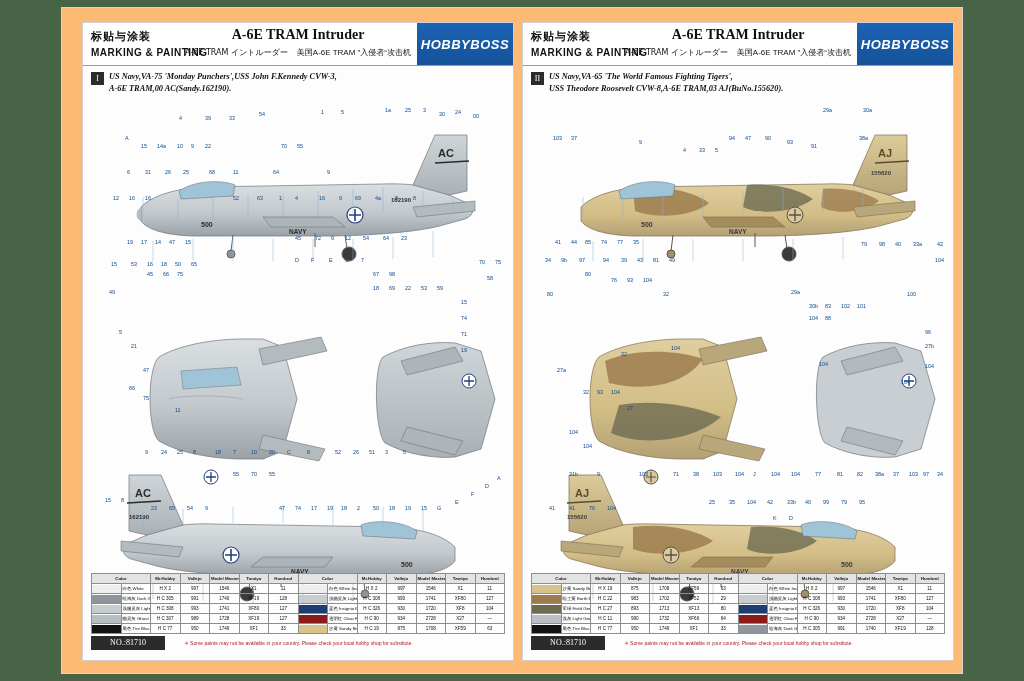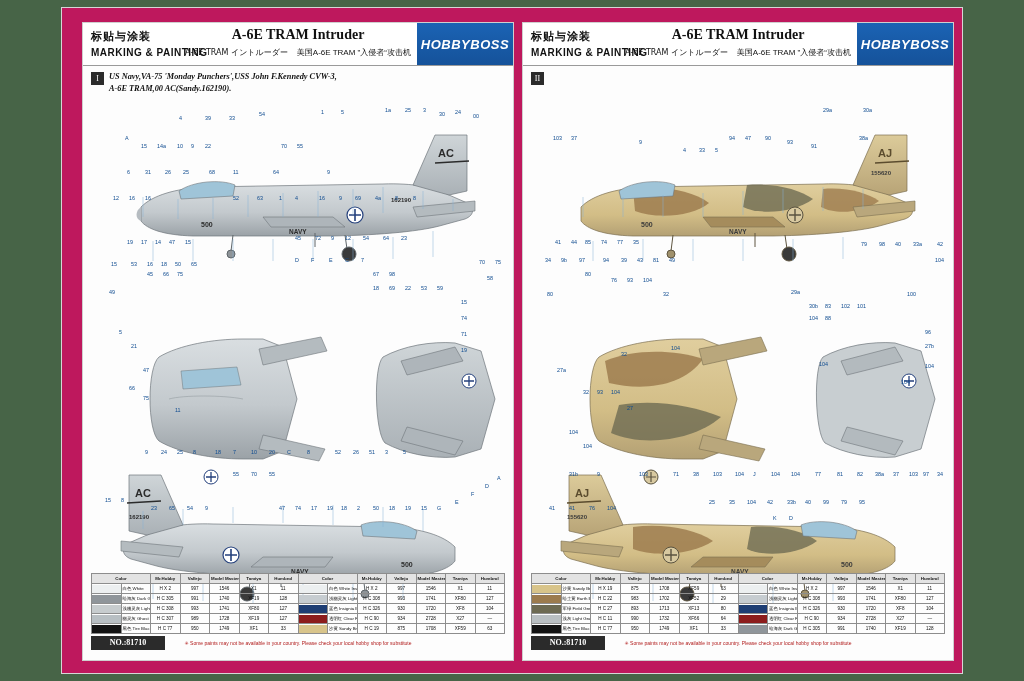--- a/index.html
+++ b/index.html
@@ -7,21 +7,21 @@
     width:1024px;height:681px;overflow:hidden;
     background:#3e5a3b;
     font-family:"Liberation Sans",sans-serif;
   }
   .page{
     position:absolute;left:0;top:0;width:1024px;height:681px;
     background:#476447;
   }
   .sheet{
     position:absolute;left:62px;top:8px;width:900px;height:665px;
-    background:#be185d;
+    background:#fdba74;
     box-shadow:0 0 0 1px #d6d6d6;
   }
   .panel{
     position:absolute;top:14px;width:430px;height:637px;
     background:#fdfdfd;
     border:1px solid #cfcfcf;
     overflow:hidden;
   }
   .panel.left{left:20px;}
   .panel.right{left:460px;}
@@ -90,21 +90,21 @@
   table.ct td.cn{text-align:left;font-size:4.4px;}
   table.ct td.sw{padding:0;width:9px;}
   .swatch{width:100%;height:8px;display:block;}
   .note{
     position:absolute;left:8px;bottom:14px;width:414px;text-align:center;
     font-size:5px;color:#b01a1a;
   }
   .note .star{color:#b01a1a;}
   .nobox{
     position:absolute;left:8px;bottom:10px;width:74px;height:14px;
-    background:#2b2b2b;color:#fff;font-size:8px;font-weight:bold;
+    background:#2b2b2b;color:#fff;font-size:8px;font-weight:normal;
     line-height:14px;text-align:center;font-family:"Liberation Serif",serif;
   }
   svg{display:block;overflow:visible;}
 </style>
 </head>
 <body>
 
 <div class="page">
 <div class="sheet">
 
@@ -535,20 +535,24 @@
         &nbsp;&nbsp;
         <span>美国A-6E TRAM ”入侵者“攻击机</span>
       </div>
       <div class="logo">
         <span>HOBBYBOSS</span>
       </div>
     </div>
 
     <div class="scheme">
       <div class="num">II</div>
+      <div class="txt">
+        <span>US Navy,VA-65 'The World Famous Fighting Tigers',</span><br>
+        <span>USS Theodore Roosevelt CVW-8,A-6E TRAM,03 AJ(BuNo.155620).</span>
+      </div>
     </div>
 
     <div class="art">
       <svg width="430" height="490" viewBox="0 0 430 490">
         <defs>
           <linearGradient id="tanG" x1="0" y1="0" x2="0" y2="1">
             <stop offset="0%" stop-color="#e0ce9e"></stop>
             <stop offset="60%" stop-color="#d2bd86"></stop>
             <stop offset="100%" stop-color="#b3a074"></stop>
           </linearGradient>

